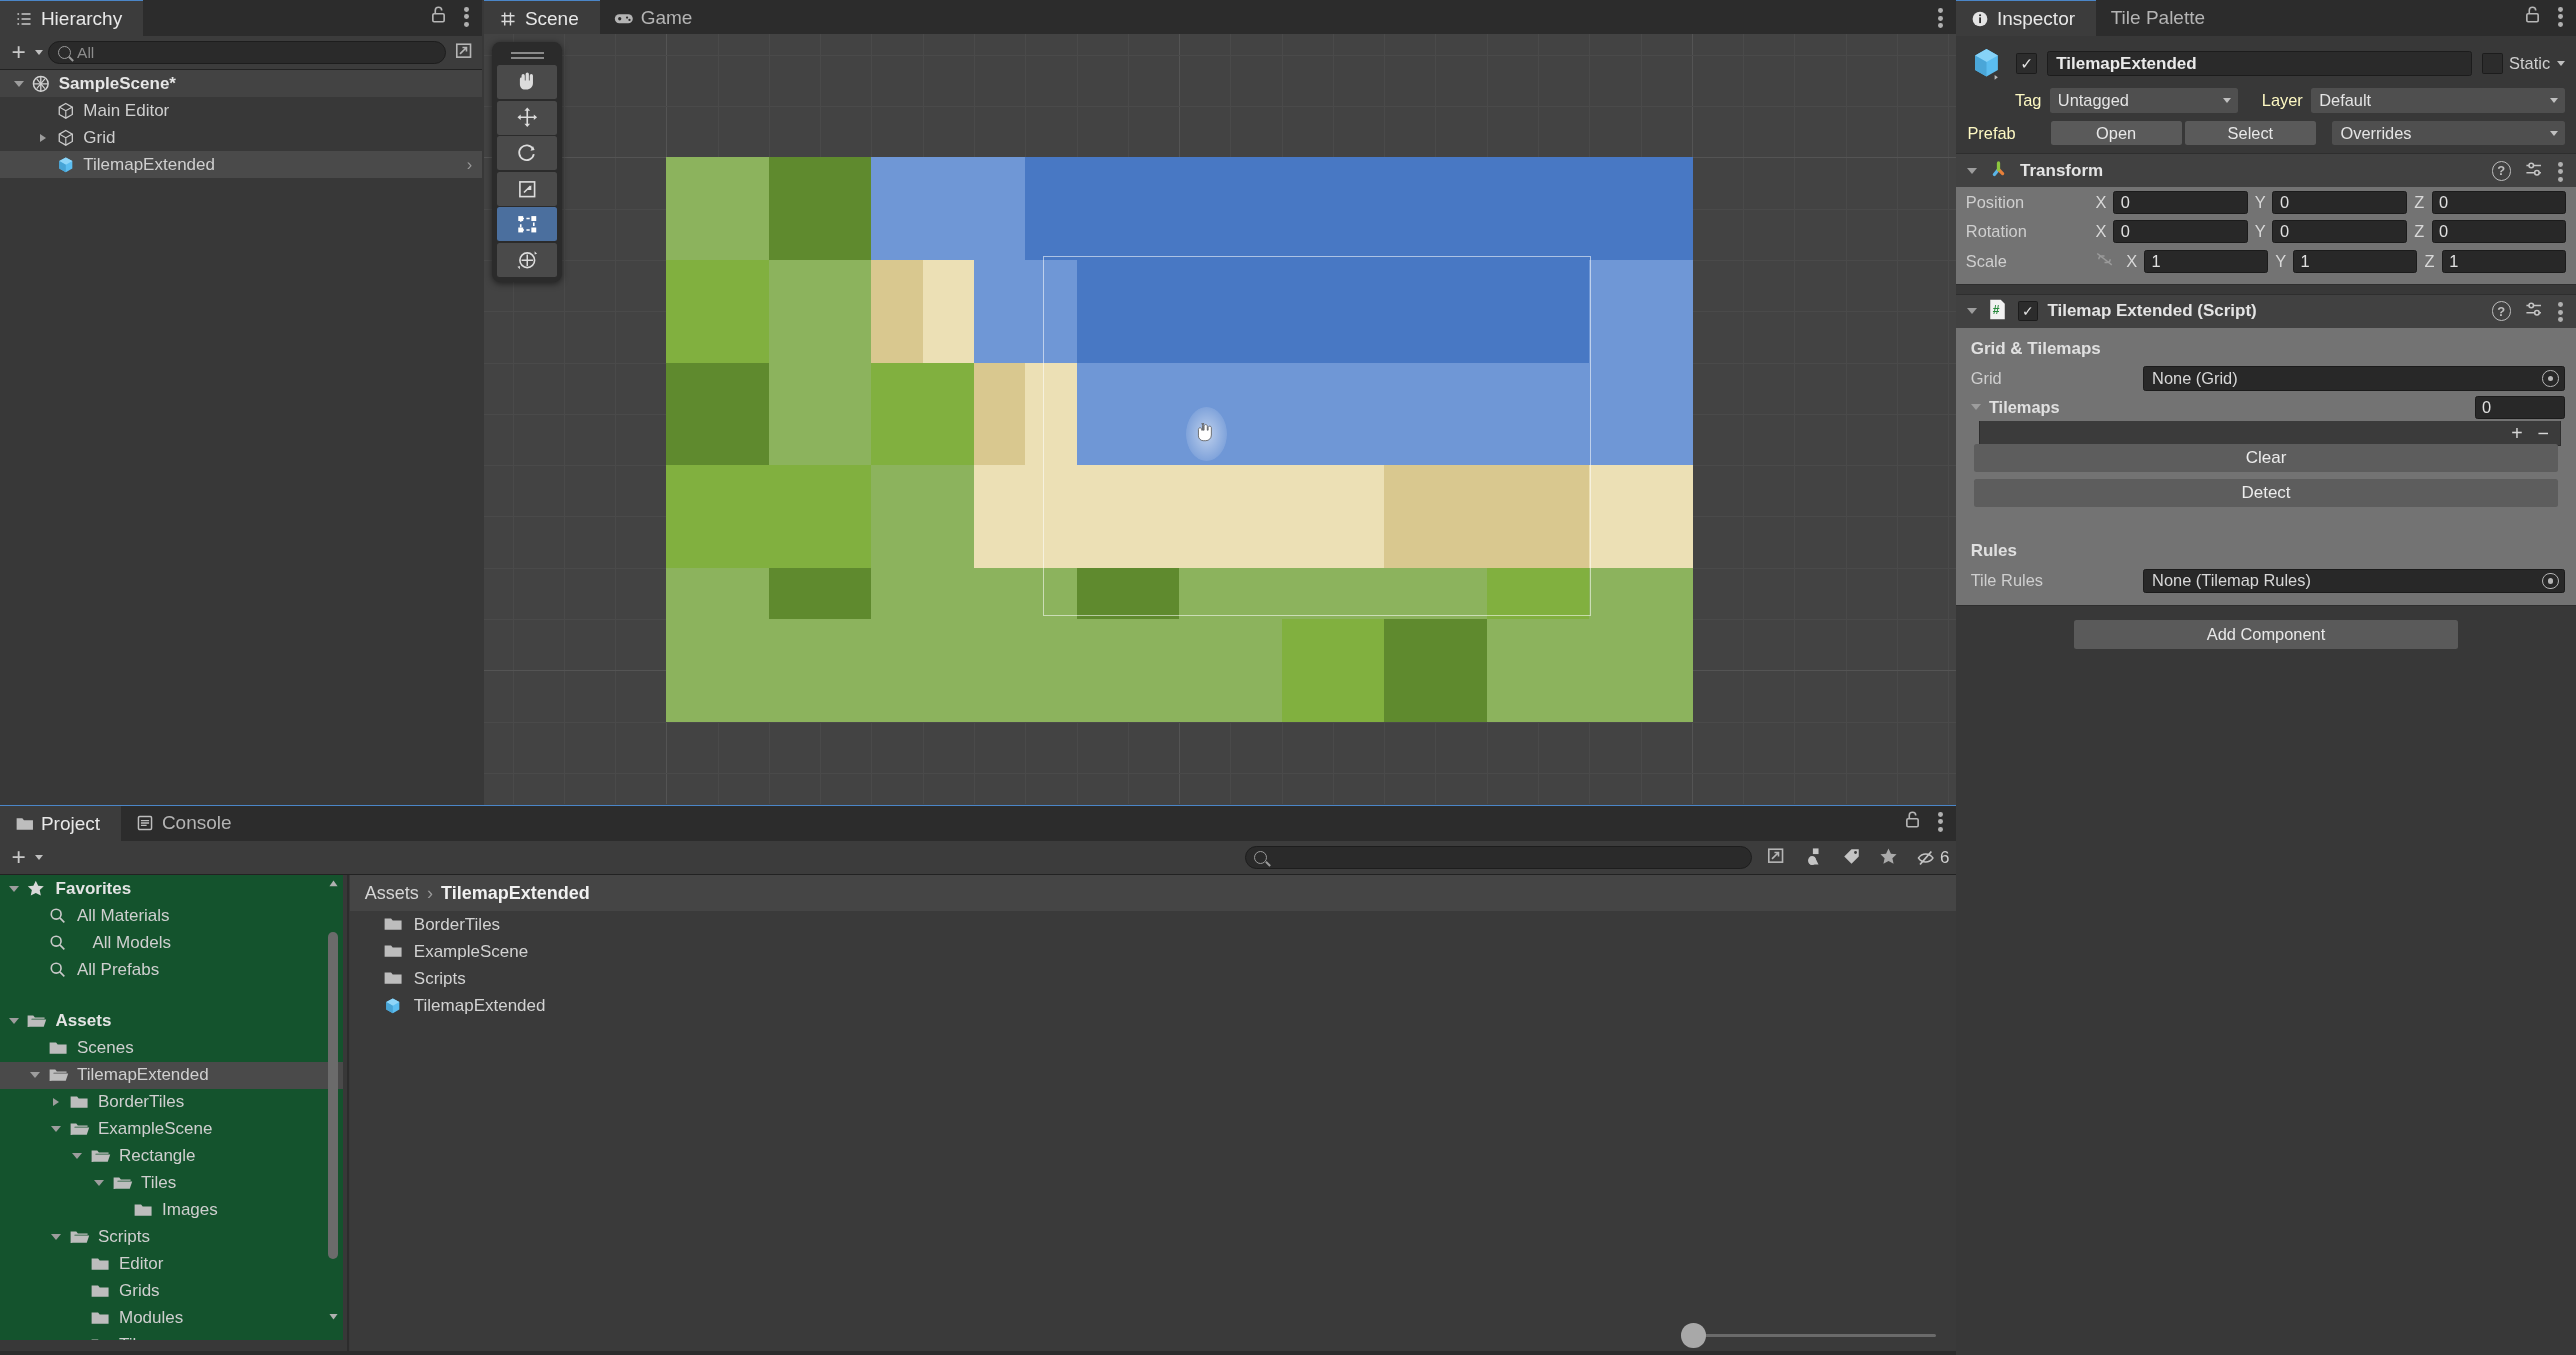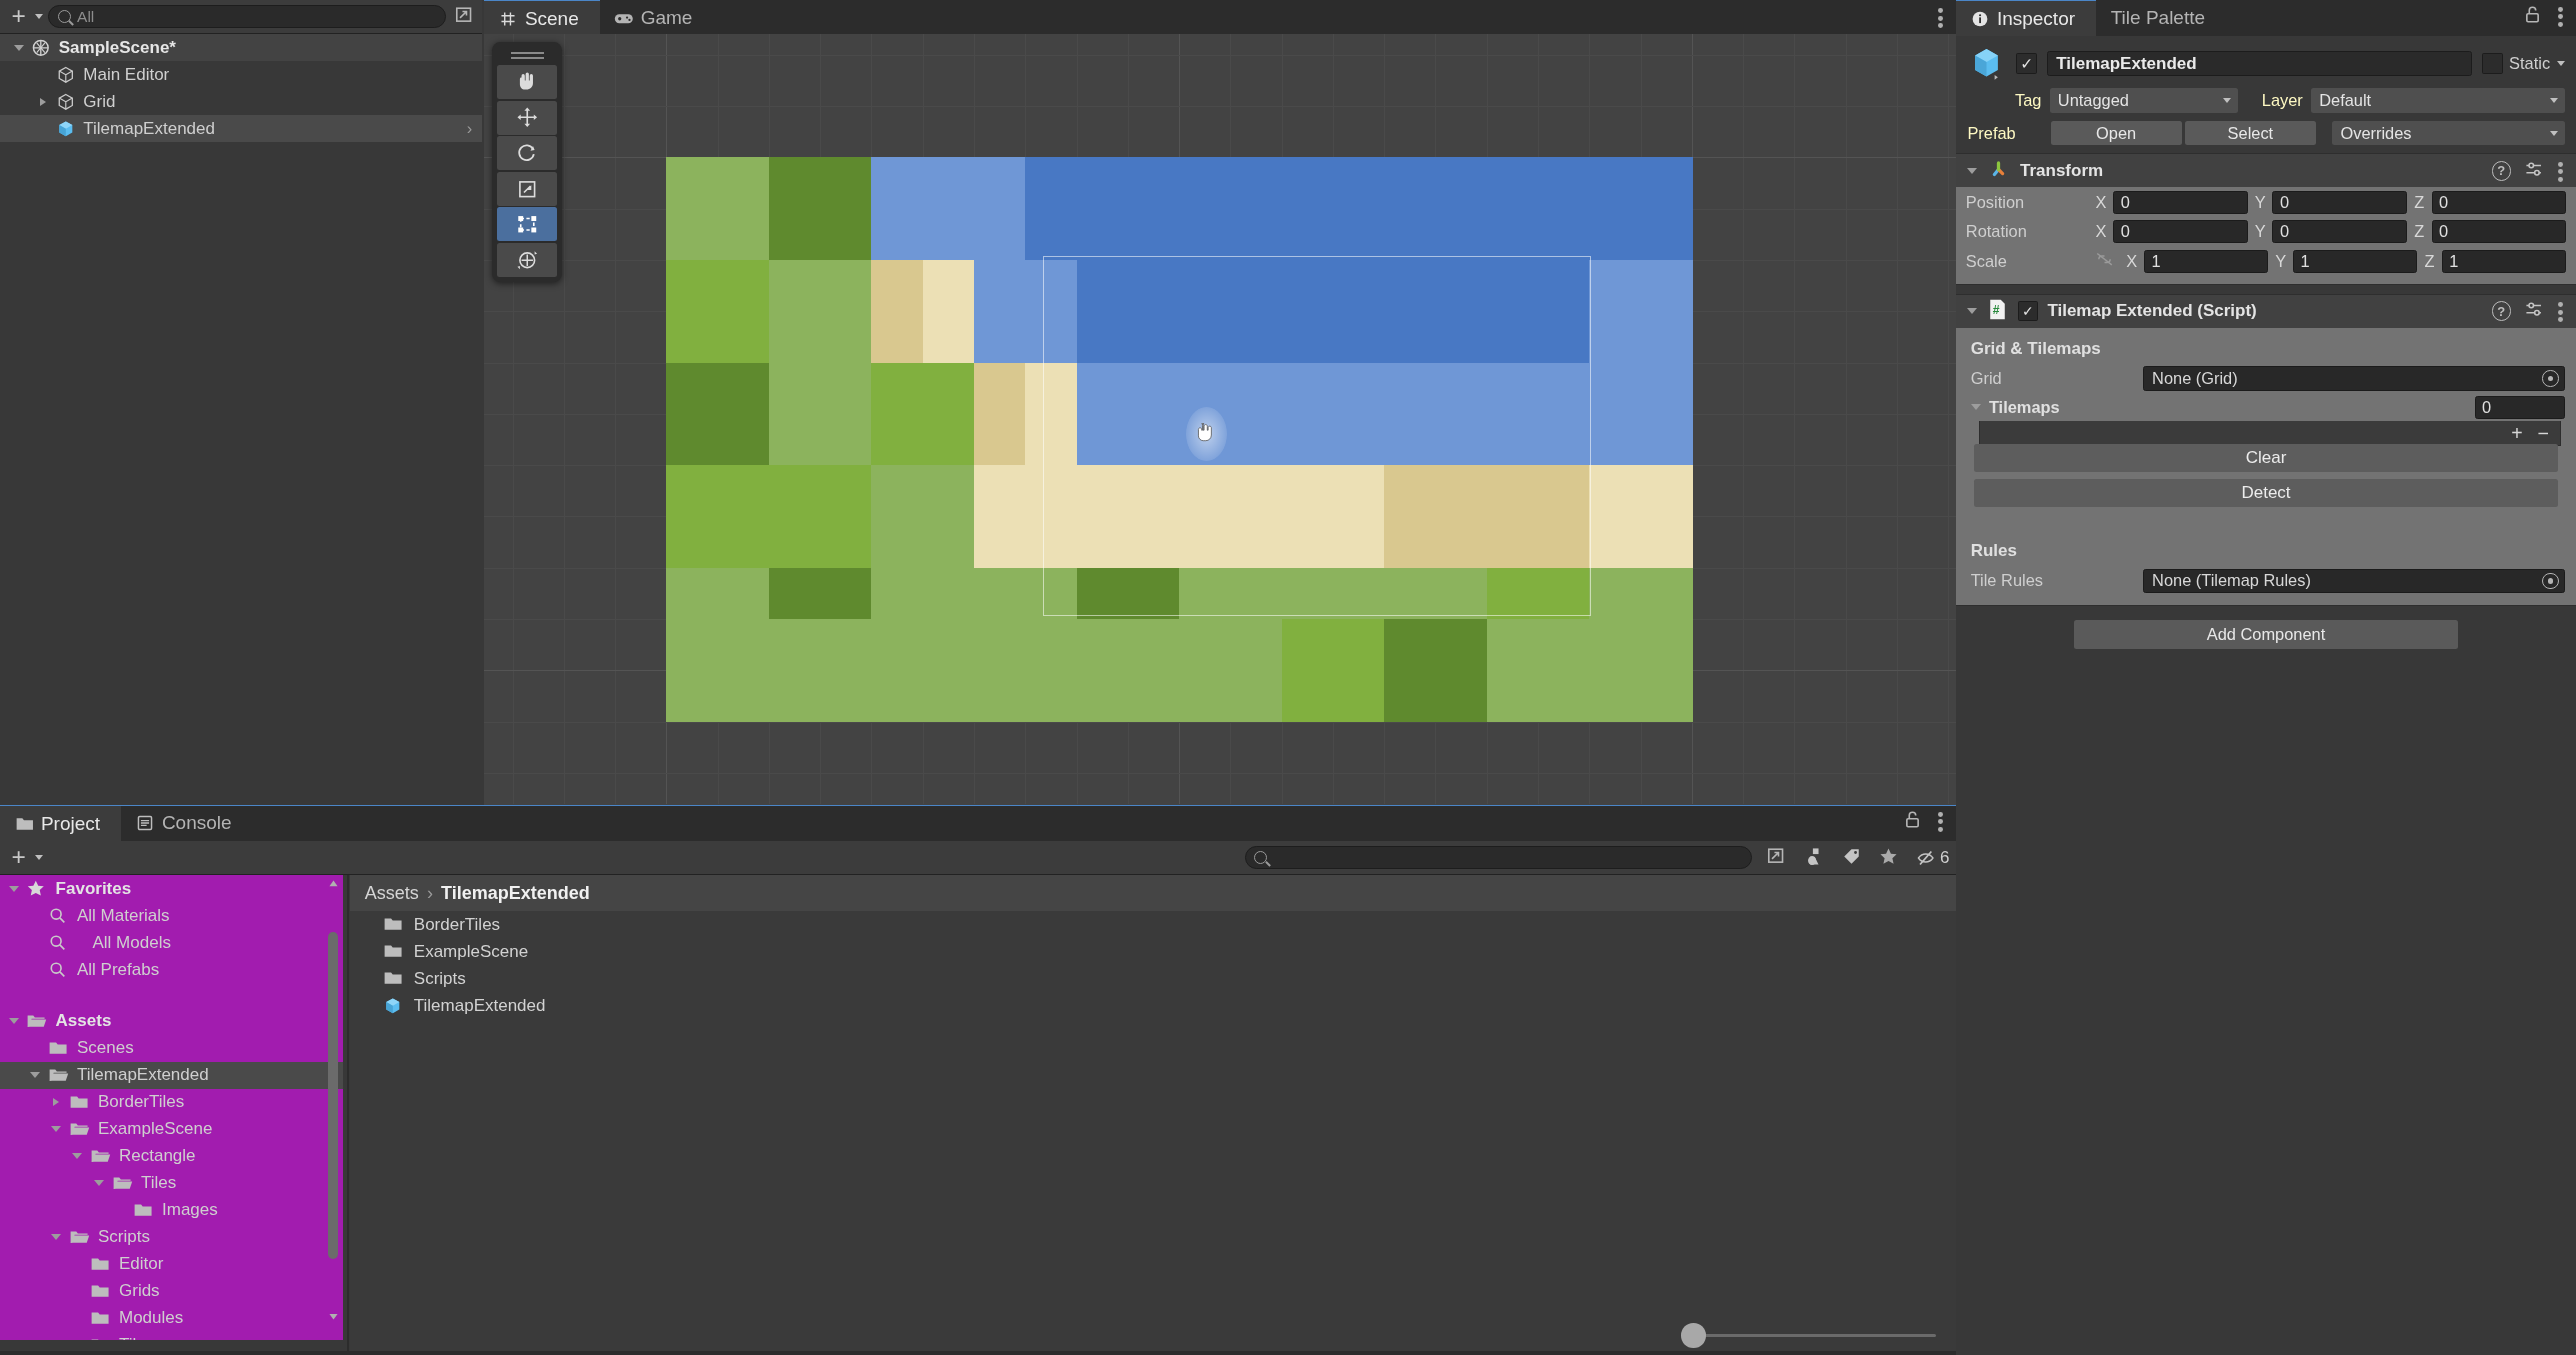--- a/index.html
+++ b/index.html
@@ -104,21 +104,21 @@
   .listbox { margin:1.6px 14.7px 0 23px; background:#3b3b3b; border:0.8px solid #2d2d2d; border-radius:2.5px;
              height:38px; display:flex; align-items:center; padding:0 9.8px; font-size:16.4px; color:#c9c9c9; }
   .listfoot { margin:0 14.7px 0 23px; border:0.8px solid #2d2d2d; border-top:none; height:24.5px;
               display:flex; justify-content:flex-end; align-items:center; gap:14.7px; padding-right:11.4px;
               font-size:19.6px; color:#d6d6d6; background:#3b3b3b; }
   .wbtn { margin:6.5px 18px; height:28px; background:#5d5d5d; border-radius:2.5px; display:flex;
           align-items:center; justify-content:center; color:#ececec; font-size:17px; }
 
   
   #project { left:0; top:805px; width:1956px; height:551px; background:#383838; }
-  #projtree { position:absolute; left:0; top:70px; width:343px; bottom:16px; background:#a21caf; overflow:hidden; }
+  #projtree { position:absolute; left:0; top:70px; width:343px; bottom:16px; background:#14532d; overflow:hidden; }
   .prow { height:27px; display:flex; align-items:center; font-size:17px; color:#cfcfcf; }
   .prow.sel { background:#4a4a4a; }
   .prow.bold { font-weight:bold; color:#e4e4e4; }
   #projright { position:absolute; left:350px; top:70px; right:0; bottom:0; background:#3a3a3a; }
   .crumb { height:36px; background:#454545; display:flex; align-items:center; padding:0 14.7px;
            font-size:18px; color:#d5d5d5; gap:8.2px; }
   .crumb b { color:#f0f0f0; }
   .arow { height:27px; display:flex; align-items:center; gap:9.8px; padding-left:33px; font-size:17px; color:#d2d2d2; }
   .vsb { position:absolute; right:3.3px; top:0; width:13px; bottom:0; }
   .vsb .thumb { position:absolute; left:1.6px; width:9.8px; background:#6b6b6b; border-radius:4.9px; }
@@ -127,20 +127,47 @@
   .zoomslider .knob { position:absolute; left:14.7px; width:24.5px; height:24.5px; border-radius:50%; background:#a8a8a8; }
   .statusbar { position:absolute; left:0; right:0; bottom:0; height:4.9px; background:#2c2c2c; }
   .vsplit { position:absolute; top:0; bottom:0; width:1.6px; background:#2c2c2c; }
 </style>
 </head>
 <body>
 
 <div class="app">
 
   <div class="panel" id="hierarchy">
+    <div class="tabbar">
+      <div class="tab active">
+        <span class="ic">
+          <svg width="18" height="18" viewBox="0 0 22 22">
+              <g fill="none" stroke="#c9c9c9" stroke-width="1.8">
+            <path d="M3 5h2M3 11h2M3 17h2M8 5h11M8 11h11M8 17h11"></path>
+              </g>
+            </svg>
+        </span>
+        <span>Hierarchy</span>
+      </div>
+      <div class="right">
+        <span>
+          <svg width="21" height="21" viewBox="0 0 26 26">
+              <g fill="none" stroke="#b6b6b6" stroke-width="2">
+            <rect x="6" y="12" width="14" height="10" rx="1.5"></rect>
+                <path d="M9 12V8a4 4 0 0 1 8 0"></path>
+              </g>
+            </svg>
+        </span>
+        <span class="kebab">
+            <i></i>
+            <i></i>
+            <i></i>
+          </span>
+      </div>
+    </div>
 
     <div class="toolrow">
       <span class="plusbtn">+</span>
       <span class="caret"></span>
       <div class="search">
         <span class="mag"></span>
         <span>All</span>
       </div>
       <span>
         <svg width="24.5" height="21" viewBox="0 0 30 26">

